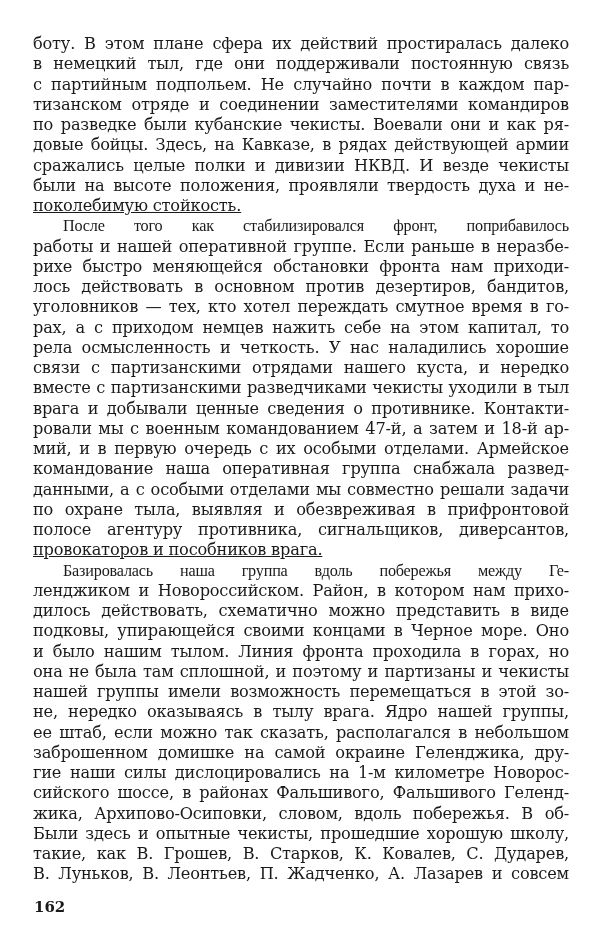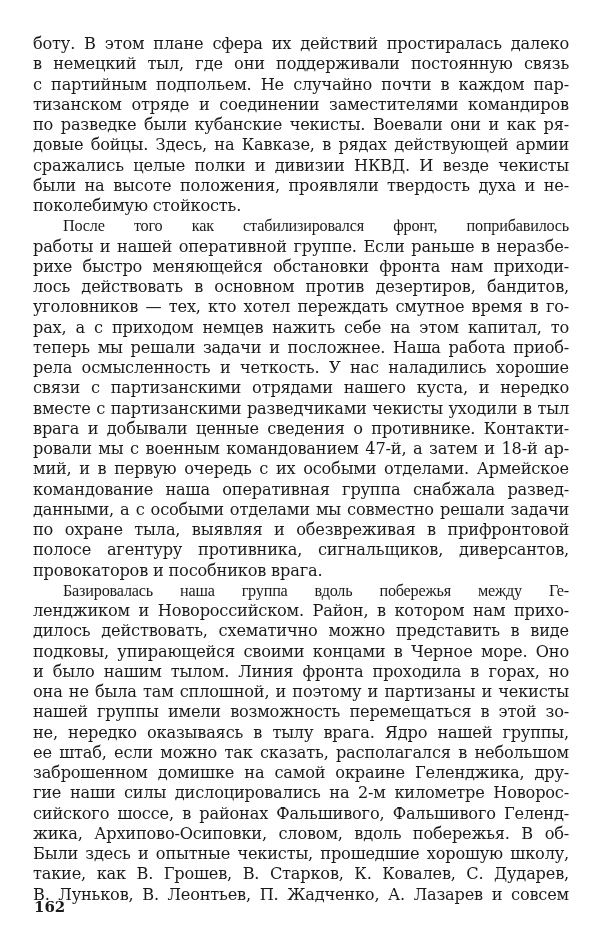--- a/index.html
+++ b/index.html
@@ -10,21 +10,21 @@
     font-size: 16.2px;
     line-height: 20.25px;
     height: 20.25px;
     color: #1a1a1a;
     white-space: nowrap;
     text-align: justify;
     text-align-last: justify;
     letter-spacing: -0.2px;
   }
   .line.indent { padding-left: 30px; font-family: Liberation Serif, serif; }
-  .line.last { text-align-last: left; }
+  .line.last { text-align-last: left; text-decoration: underline; }
   .page-number {
     position: absolute; left: 34px; top: 898px;
     font-family: "DejaVu Serif", serif; font-weight: bold;
     font-size: 15px; color: #1a1a1a;
   }
 </style>
 </head>
 <body>
 
 <div class="page">
@@ -39,21 +39,20 @@
     <div class="line">были на высоте положения, проявляли твердость духа и не-</div>
     <div class="line last">поколебимую стойкость.</div>
   </div>
   <div>
     <div class="line indent">После того как стабилизировался фронт,  поприбавилось</div>
     <div class="line">работы и нашей оперативной группе. Если раньше в неразбе-</div>
     <div class="line">рихе быстро меняющейся обстановки фронта  нам приходи-</div>
     <div class="line">лось действовать в основном против дезертиров,  бандитов,</div>
     <div class="line">уголовников — тех, кто хотел переждать смутное время в го-</div>
     <div class="line">рах, а с приходом немцев нажить себе на этом капитал, то</div>
-    <div class="line">теперь мы решали задачи и посложнее. Наша работа приоб-</div>
     <div class="line">рела осмысленность и четкость. У нас наладились хорошие</div>
     <div class="line">связи с партизанскими отрядами нашего куста,  и  нередко</div>
     <div class="line">вместе с партизанскими разведчиками чекисты уходили в тыл</div>
     <div class="line">врага и добывали ценные сведения о противнике. Контакти-</div>
     <div class="line">ровали мы с военным командованием 47-й, а затем и 18-й ар-</div>
     <div class="line">мий, и в первую очередь с их особыми отделами. Армейское</div>
     <div class="line">командование наша оперативная группа  снабжала  развед-</div>
     <div class="line">данными, а с особыми отделами мы совместно решали задачи</div>
     <div class="line">по охране тыла, выявляя и обезвреживая  в  прифронтовой</div>
     <div class="line">полосе агентуру  противника,  сигнальщиков,  диверсантов,</div>
@@ -63,21 +62,21 @@
     <div class="line indent">Базировалась наша группа вдоль побережья между  Ге-</div>
     <div class="line">ленджиком и Новороссийском. Район, в котором нам прихо-</div>
     <div class="line">дилось действовать, схематично можно представить в  виде</div>
     <div class="line">подковы, упирающейся своими концами в Черное море. Оно</div>
     <div class="line">и было нашим тылом. Линия фронта проходила в горах, но</div>
     <div class="line">она не была там сплошной, и поэтому и партизаны и чекисты</div>
     <div class="line">нашей группы имели возможность перемещаться в этой зо-</div>
     <div class="line">не, нередко оказываясь в тылу врага. Ядро нашей группы,</div>
     <div class="line">ее штаб, если можно так сказать, располагался в небольшом</div>
     <div class="line">заброшенном домишке на самой окраине Геленджика, дру-</div>
-    <div class="line">гие наши силы дислоцировались на 2-м километре Новорос-</div>
+    <div class="line">гие наши силы дислоцировались на 1-м километре Новорос-</div>
     <div class="line">сийского шоссе, в районах Фальшивого, Фальшивого Геленд-</div>
     <div class="line">жика, Архипово-Осиповки, словом, вдоль побережья. В об-</div>
     <div class="line">Были здесь и опытные чекисты, прошедшие хорошую школу,</div>
     <div class="line">такие, как В. Грошев, В. Старков, К. Ковалев,  С. Дударев,</div>
     <div class="line">В. Луньков, В. Леонтьев, П. Жадченко, А. Лазарев и совсем</div>
   </div>
 </div>
 
 <div class="page-number">162</div>
 

